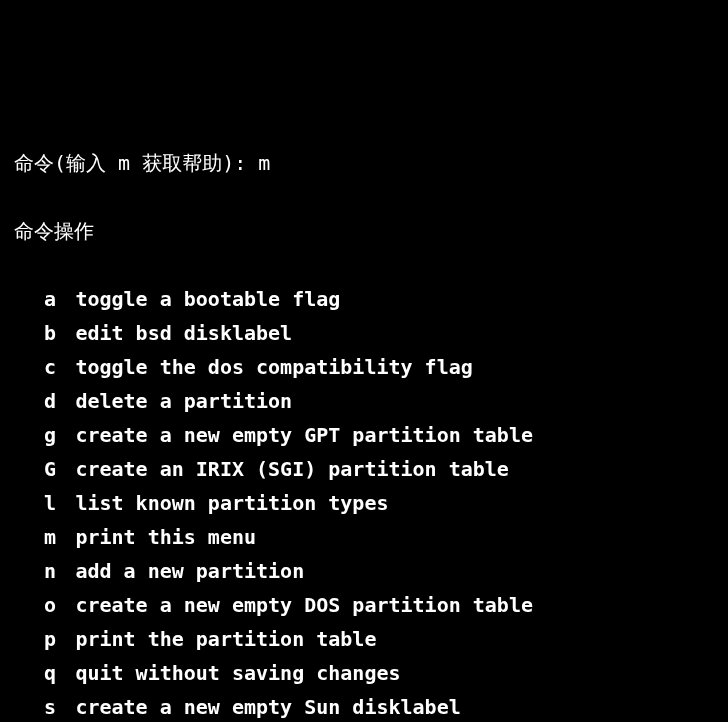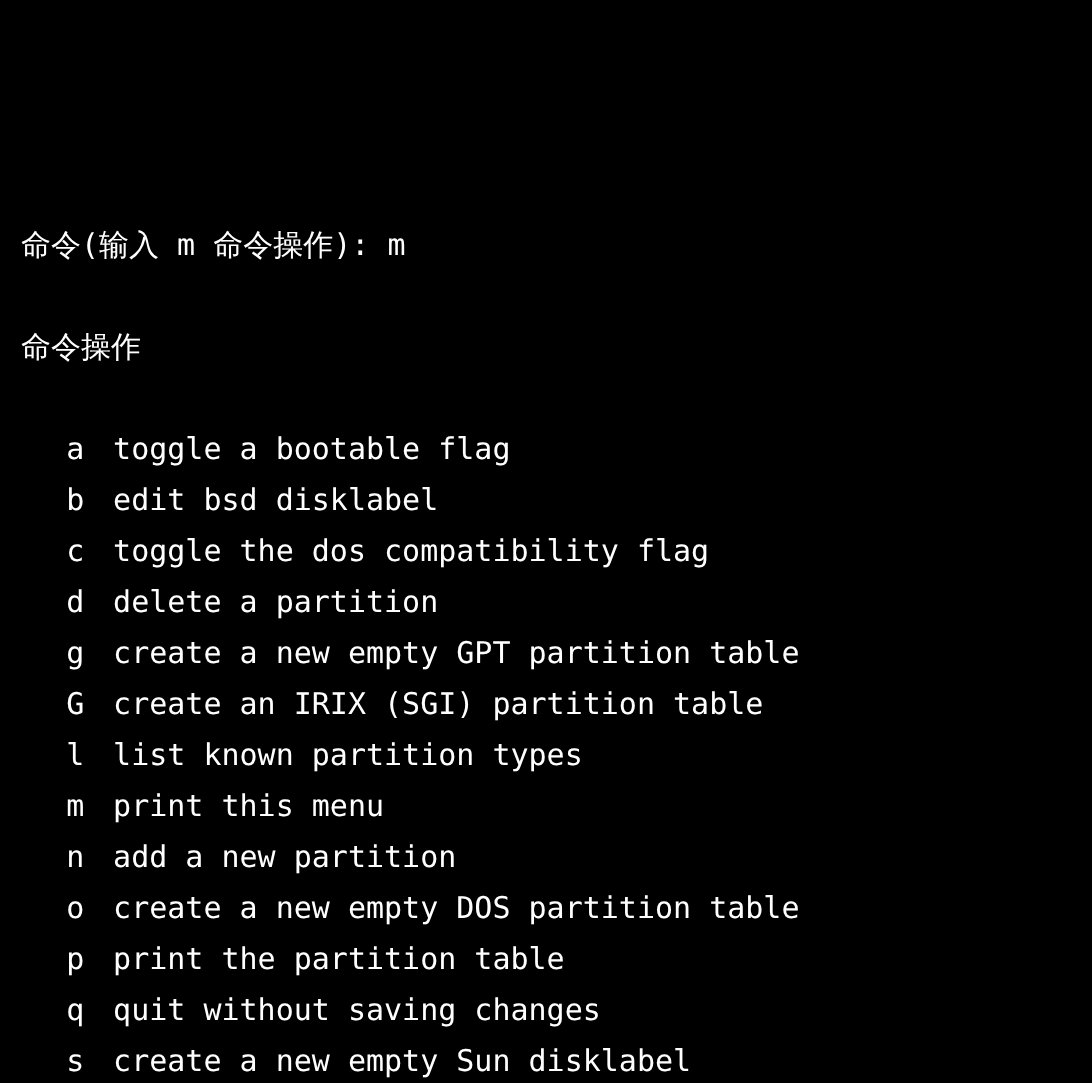--- a/index.html
+++ b/index.html
@@ -20,20 +20,21 @@
       white-space: pre;
     }
     .prompt-line {
       display: block;
     }
     .section-header {
       display: block;
     }
     .cmd-row {
       display: block;
+      font-weight: bold;
     }
     .cmd-key {
       display: inline-block;
       width: 3.5ch;
       text-align: right;
     }
     .cmd-gap {
       display: inline-block;
       width: 1.6ch;
     }
@@ -45,18 +46,18 @@
     }
     .prompt-input {
       display: inline;
     }
   </style>
 </head>
 <body>
 
 
 
-<span class="prompt-line"><span class="prompt-label">命令(输入 m 命令操作): </span><span class="prompt-input">m</span></span>
+<span class="prompt-line"><span class="prompt-label">命令(输入 m 获取帮助): </span><span class="prompt-input">m</span></span>
 <span class="section-header">命令操作</span>
 <div id="command-list"><span class="cmd-row"><span class="cmd-key">a</span><span class="cmd-gap">  </span><span class="cmd-desc">toggle a bootable flag</span></span><span class="cmd-row"><span class="cmd-key">b</span><span class="cmd-gap">  </span><span class="cmd-desc">edit bsd disklabel</span></span><span class="cmd-row"><span class="cmd-key">c</span><span class="cmd-gap">  </span><span class="cmd-desc">toggle the dos compatibility flag</span></span><span class="cmd-row"><span class="cmd-key">d</span><span class="cmd-gap">  </span><span class="cmd-desc">delete a partition</span></span><span class="cmd-row"><span class="cmd-key">g</span><span class="cmd-gap">  </span><span class="cmd-desc">create a new empty GPT partition table</span></span><span class="cmd-row"><span class="cmd-key">G</span><span class="cmd-gap">  </span><span class="cmd-desc">create an IRIX (SGI) partition table</span></span><span class="cmd-row"><span class="cmd-key">l</span><span class="cmd-gap">  </span><span class="cmd-desc">list known partition types</span></span><span class="cmd-row"><span class="cmd-key">m</span><span class="cmd-gap">  </span><span class="cmd-desc">print this menu</span></span><span class="cmd-row"><span class="cmd-key">n</span><span class="cmd-gap">  </span><span class="cmd-desc">add a new partition</span></span><span class="cmd-row"><span class="cmd-key">o</span><span class="cmd-gap">  </span><span class="cmd-desc">create a new empty DOS partition table</span></span><span class="cmd-row"><span class="cmd-key">p</span><span class="cmd-gap">  </span><span class="cmd-desc">print the partition table</span></span><span class="cmd-row"><span class="cmd-key">q</span><span class="cmd-gap">  </span><span class="cmd-desc">quit without saving changes</span></span><span class="cmd-row"><span class="cmd-key">s</span><span class="cmd-gap">  </span><span class="cmd-desc">create a new empty Sun disklabel</span></span></div>
 
 
 
 
 </body></html>

